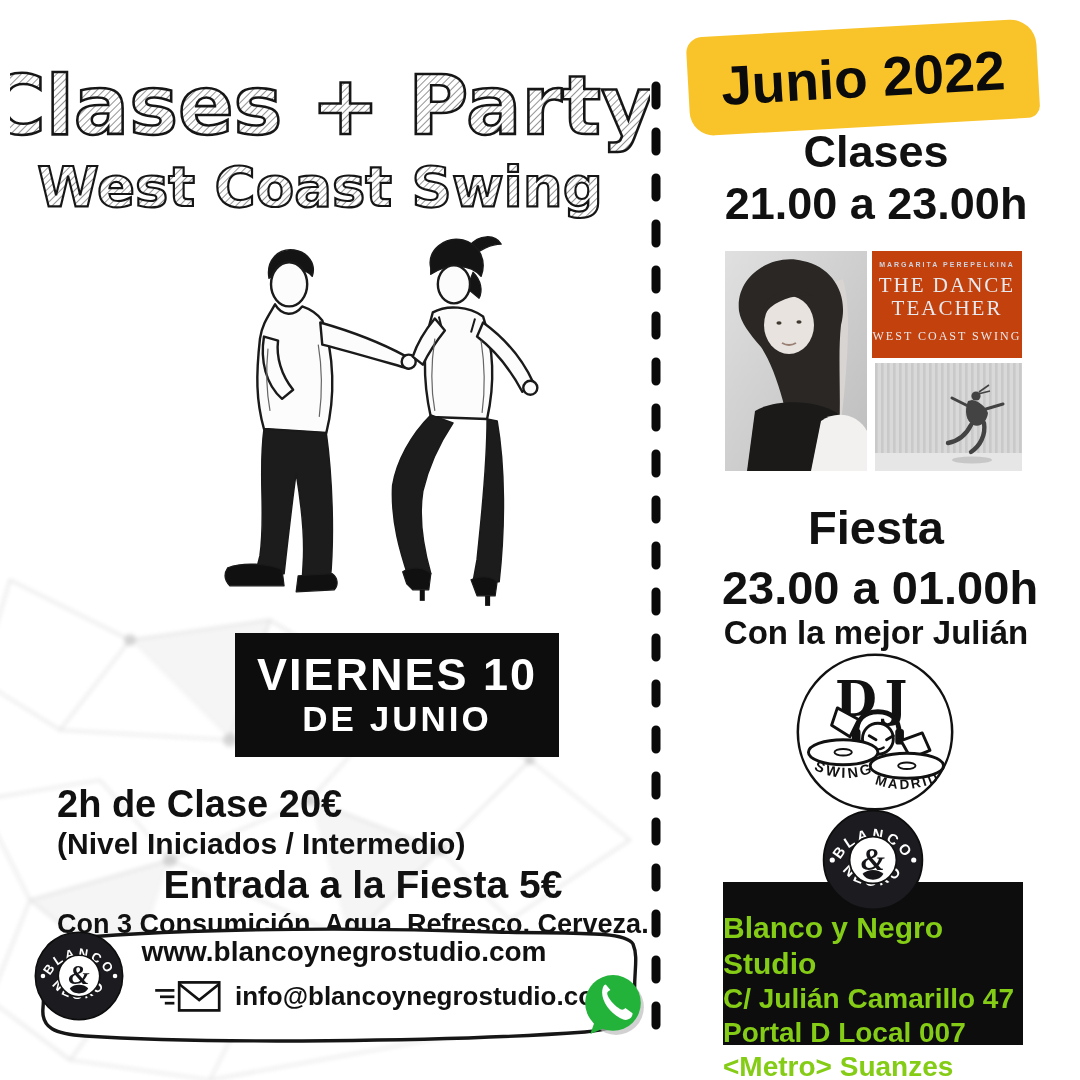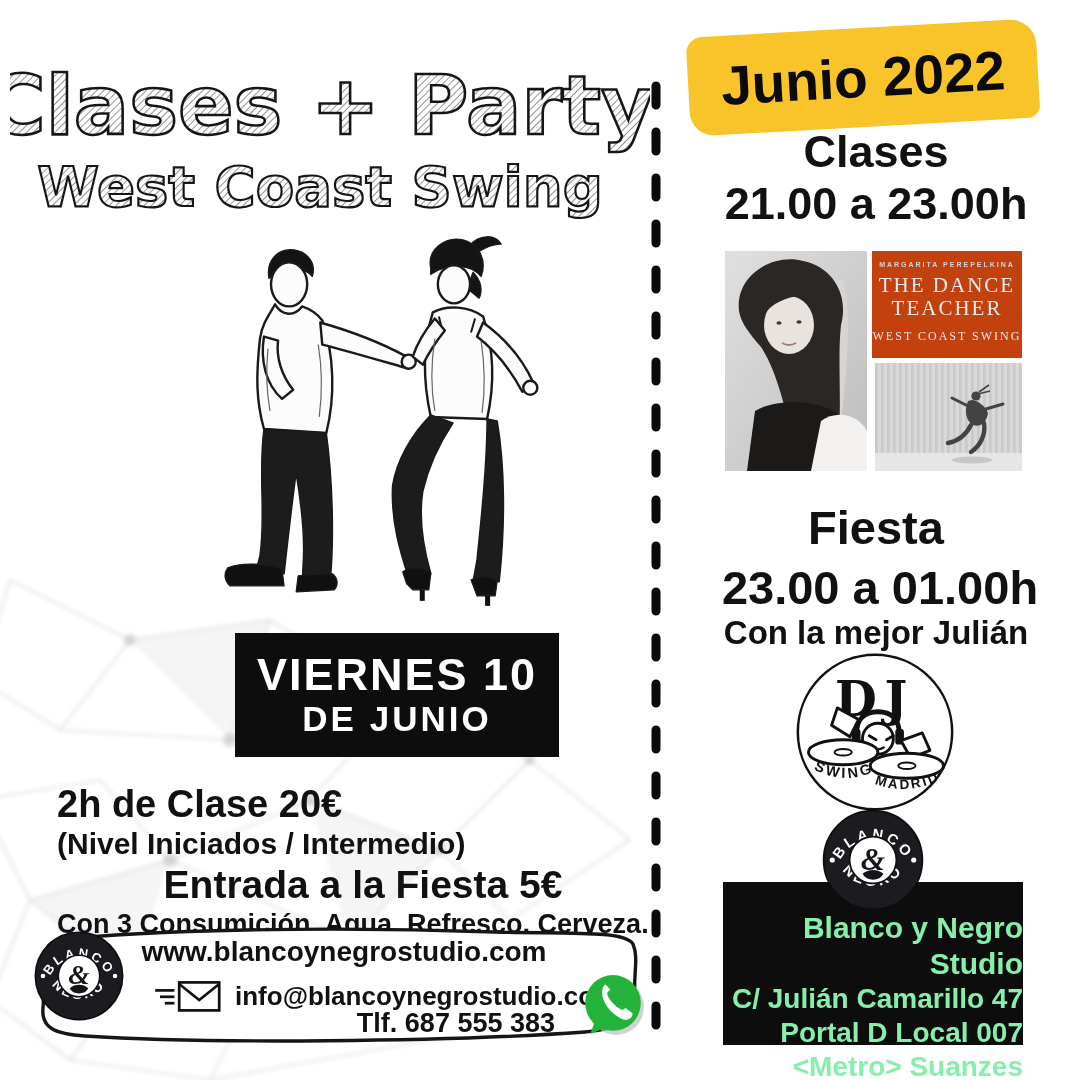--- a/index.html
+++ b/index.html
@@ -74,21 +74,21 @@
   .fiesta-time { position:absolute; left:4px; top:560px; width:100%; text-align:center;
     font-size:47px; font-weight:bold; }
   .fiesta-note { position:absolute; left:0; top:614px; width:100%; text-align:center;
     font-size:33px; font-weight:bold; }
 
   .dj-logo { position:absolute; left:113px; top:650px; width:164px; height:164px; }
   .bn-badge-big { position:absolute; left:141px; top:808px; width:104px; height:104px; z-index:3; }
 
   .studio-box {
     position:absolute; left:43px; top:882px; width:300px; height:163px; background:#0d0d0d;
-    color:#86efac; text-align:right; z-index:2; padding-top:28px; box-sizing:border-box;
+    color:#84cc16; text-align:left; z-index:2; padding-top:28px; box-sizing:border-box;
   }
   .studio-name { font-size:30px; font-weight:bold; line-height:36px; }
   .studio-line { font-size:28px; font-weight:bold; line-height:34px; }
 
   .plexus { left:-30px; top:500px; width:720px; height:600px; opacity:.55; }
 </style>
 </head>
 <body>
 
 <div class="canvas">
@@ -207,21 +207,20 @@
     <div class="contact-email-row">
       <svg width="82" height="40" viewBox="0 0 90 50">
         <line x1="4" y1="18" x2="28" y2="18" stroke="#111" stroke-width="3.4"></line>
         <line x1="10" y1="26" x2="28" y2="26" stroke="#111" stroke-width="3.4"></line>
         <line x1="16" y1="34" x2="28" y2="34" stroke="#111" stroke-width="3.4"></line>
         <rect x="34" y="8" width="50" height="35" fill="#fff" stroke="#111" stroke-width="3.4"></rect>
         <path d="M34,10 L59,30 L84,10" fill="none" stroke="#111" stroke-width="3.4"></path>
       </svg>
       <span class="contact-email">info@blancoynegrostudio.com</span>
     </div>
-    <div class="contact-phone">Tlf. 687 555 383</div>
     <svg class="whatsapp" viewBox="0 0 64 64">
       <circle cx="34" cy="34" r="27" fill="#bdbdbd" opacity="0.7"></circle>
       <circle cx="31" cy="30" r="27" fill="#23b33a"></circle>
       <path d="M13,49 L9,60 L21,55 Z" fill="#23b33a"></path>
       <path d="M21,16 C18,26 28,41 41,46 C45,47.5 50,45 50,40 L43,35 C41,37 39,37 36.5,35
                C31.5,31.5 26.5,25.5 25.5,21.5 C25,19.5 26.5,18.5 28.5,17.5 L24,12 C22,12.5 21.5,14 21,16 Z" fill="#ffffff"></path>
     </svg>
   </div>
 
   <svg class="abs divider-svg" viewBox="0 0 20 976">

